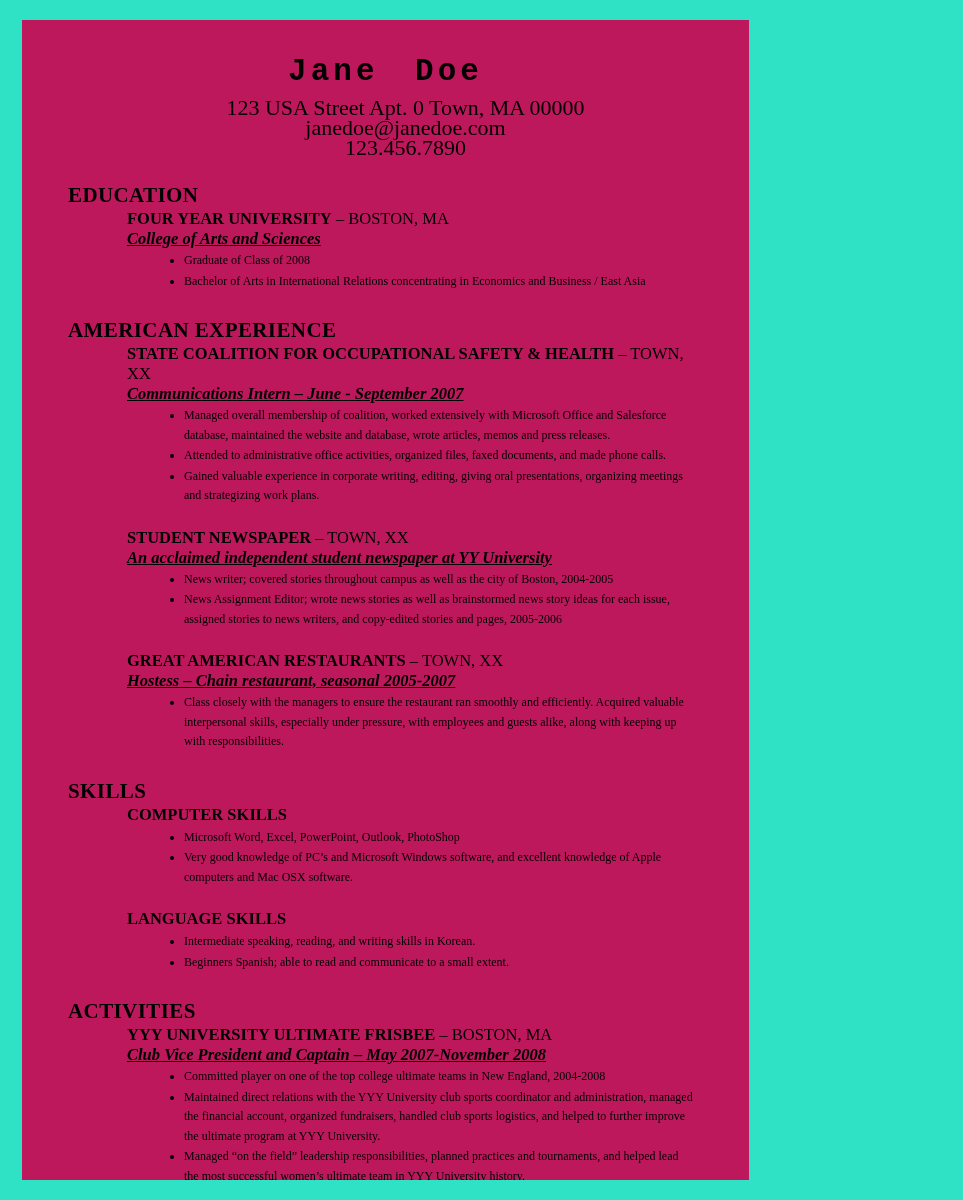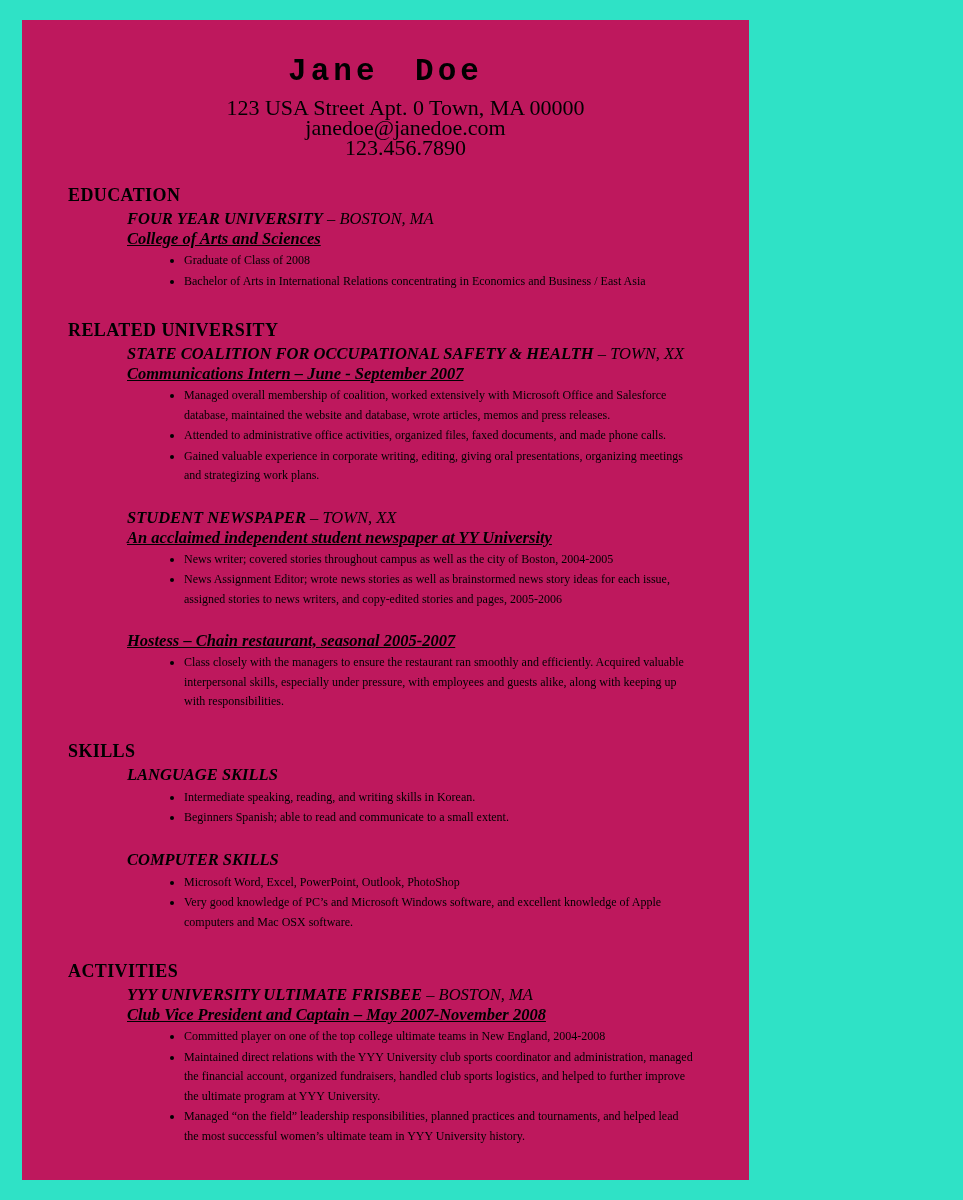--- a/index.html
+++ b/index.html
@@ -27,30 +27,30 @@
     font-family: "Liberation Mono", "DejaVu Sans Mono", monospace;
     font-weight: bold;
     font-size: 31px;
     letter-spacing: 4px;
     word-spacing: 14px;
     margin: 0 0 9px 0;
   }
   .addr { font-size: 22px; line-height: 20px; padding-left: 40px; }
   .content { padding: 26px 56px 0 46px; }
   h2.shead {
-    font-size: 18px;
+    font-size: 21px;
     line-height: 22px;
     margin: 28px 0 3px 0;
     letter-spacing: 0.4px;
     font-weight: bold;
   }
   section.rsection:first-child h2.shead { margin-top: 0; }
   .entries { margin-left: 59px; }
   .entry + .entry { margin-top: 22px; }
-  .etitle { font-size: 16.5px; line-height: 20px; font-style: italic; }
+  .etitle { font-size: 16.5px; line-height: 20px; }
   .org { font-weight: bold; }
   .loc { font-weight: normal; }
   .esub {
     font-size: 16.5px;
     line-height: 19px;
     font-weight: bold;
     font-style: italic;
     text-decoration: underline;
   }
   ul.blist {
@@ -86,21 +86,21 @@
           <div class="esub">College of Arts and Sciences</div>
           <ul class="blist">
             <li>Graduate of Class of 2008</li>
             <li>Bachelor of Arts in International Relations concentrating in Economics and Business / East Asia</li>
           </ul>
         </div>
       </div>
     </section>
 
     <section class="rsection">
-      <h2 class="shead">RELATED UNIVERSITY</h2>
+      <h2 class="shead">AMERICAN EXPERIENCE</h2>
       <div class="entries">
 
         <div class="entry">
           <div class="etitle"><span class="org">STATE COALITION FOR OCCUPATIONAL SAFETY &amp; HEALTH</span><span class="loc"> – TOWN, XX</span></div>
           <div class="esub">Communications Intern – June - September 2007</div>
           <ul class="blist">
             <li>Managed overall membership of coalition, worked extensively with Microsoft Office and Salesforce database, maintained the website and database, wrote articles, memos and press releases.</li>
             <li>Attended to administrative office activities, organized files, faxed documents, and made phone calls.</li>
             <li>Gained valuable experience in corporate writing, editing, giving oral presentations, organizing meetings and strategizing work plans.</li>
           </ul>
@@ -109,46 +109,47 @@
         <div class="entry">
           <div class="etitle"><span class="org">STUDENT NEWSPAPER</span><span class="loc"> – TOWN, XX</span></div>
           <div class="esub">An acclaimed independent student newspaper at YY University</div>
           <ul class="blist">
             <li>News writer; covered stories throughout campus as well as the city of Boston, 2004-2005</li>
             <li>News Assignment Editor; wrote news stories as well as brainstormed news story ideas for each issue, assigned stories to news writers, and copy-edited stories and pages, 2005-2006</li>
           </ul>
         </div>
 
         <div class="entry">
+          <div class="etitle"><span class="org">GREAT AMERICAN RESTAURANTS</span><span class="loc"> – TOWN, XX</span></div>
           <div class="esub">Hostess – Chain restaurant, seasonal 2005-2007</div>
           <ul class="blist">
             <li>Class closely with the managers to ensure the restaurant ran smoothly and efficiently.  Acquired valuable interpersonal skills, especially under pressure, with employees and guests alike, along with keeping up with responsibilities.</li>
           </ul>
         </div>
 
       </div>
     </section>
 
     <section class="rsection">
       <h2 class="shead">SKILLS</h2>
       <div class="entries">
 
         <div class="entry">
+          <div class="etitle"><span class="org">COMPUTER SKILLS</span></div>
+          <ul class="blist">
+            <li>Microsoft Word, Excel, PowerPoint, Outlook, PhotoShop</li>
+            <li>Very good knowledge of PC’s and Microsoft Windows software, and excellent knowledge of Apple computers and Mac OSX software.</li>
+          </ul>
+        </div>
+
+        <div class="entry">
           <div class="etitle"><span class="org">LANGUAGE SKILLS</span></div>
           <ul class="blist">
             <li>Intermediate speaking, reading, and writing skills in Korean.</li>
             <li>Beginners Spanish; able to read and communicate to a small extent.</li>
-          </ul>
-        </div>
-
-        <div class="entry">
-          <div class="etitle"><span class="org">COMPUTER SKILLS</span></div>
-          <ul class="blist">
-            <li>Microsoft Word, Excel, PowerPoint, Outlook, PhotoShop</li>
-            <li>Very good knowledge of PC’s and Microsoft Windows software, and excellent knowledge of Apple computers and Mac OSX software.</li>
           </ul>
         </div>
 
       </div>
     </section>
 
     <section class="rsection">
       <h2 class="shead">ACTIVITIES</h2>
       <div class="entries">
 

